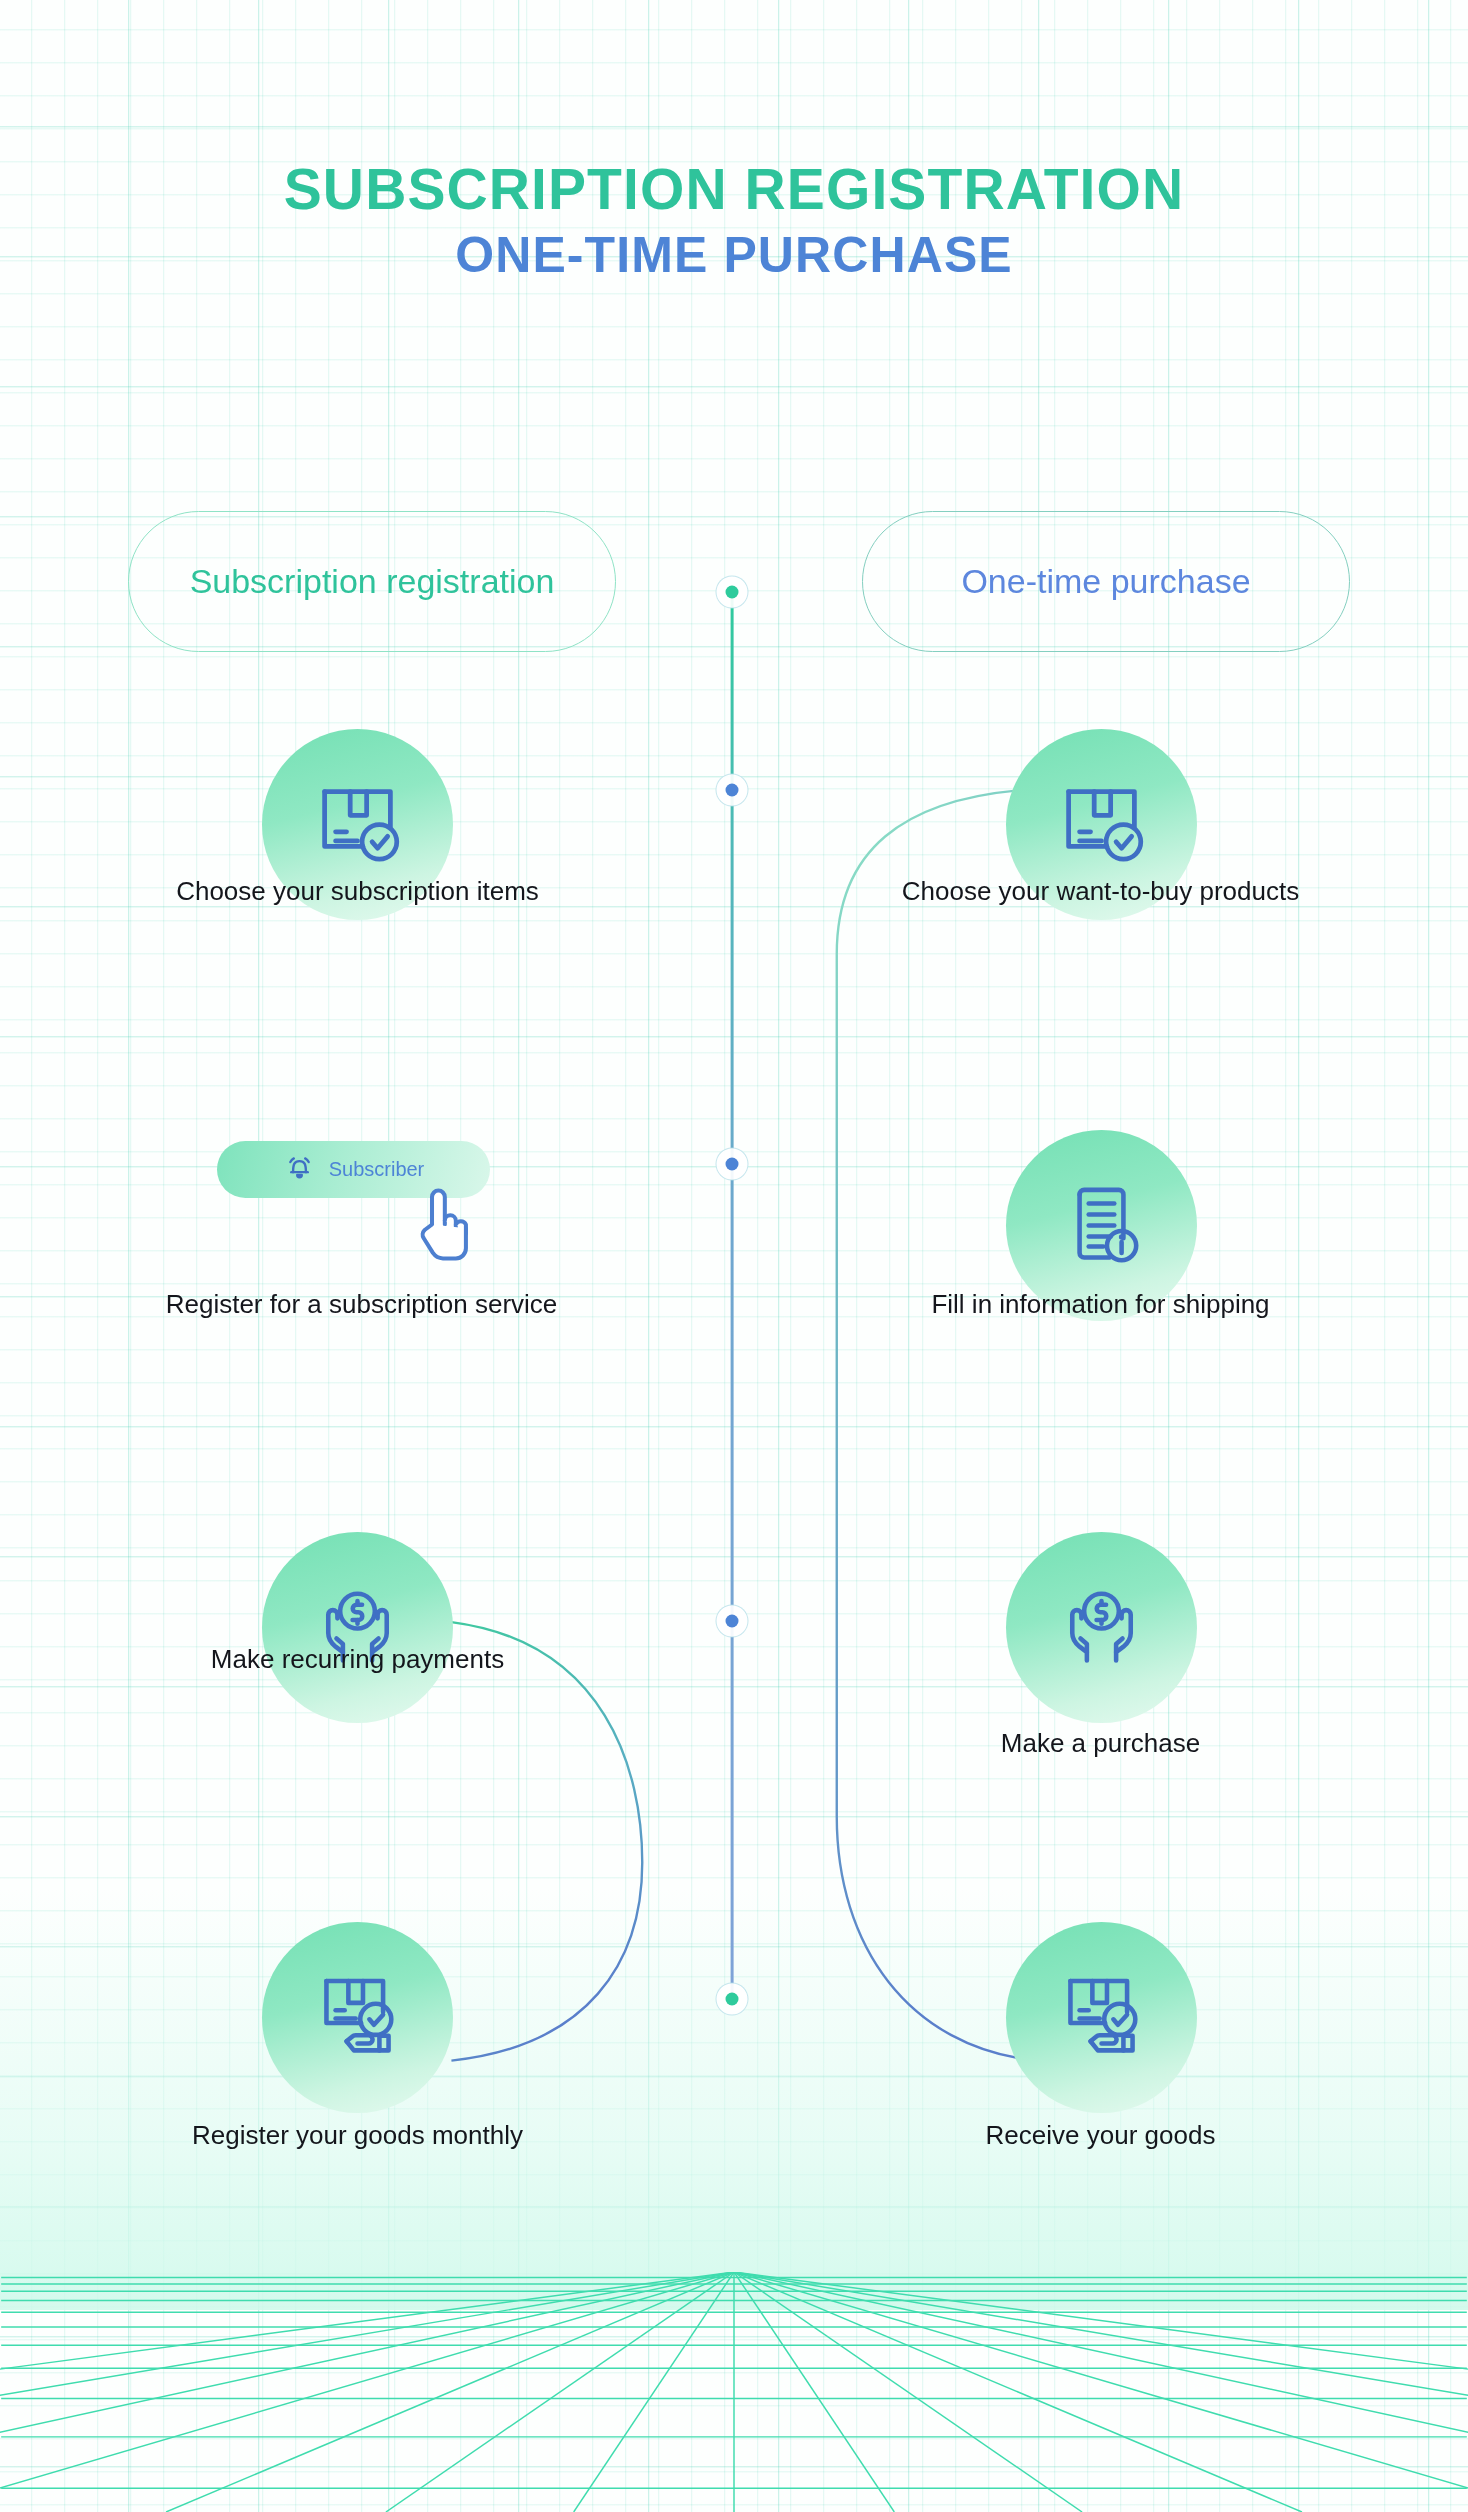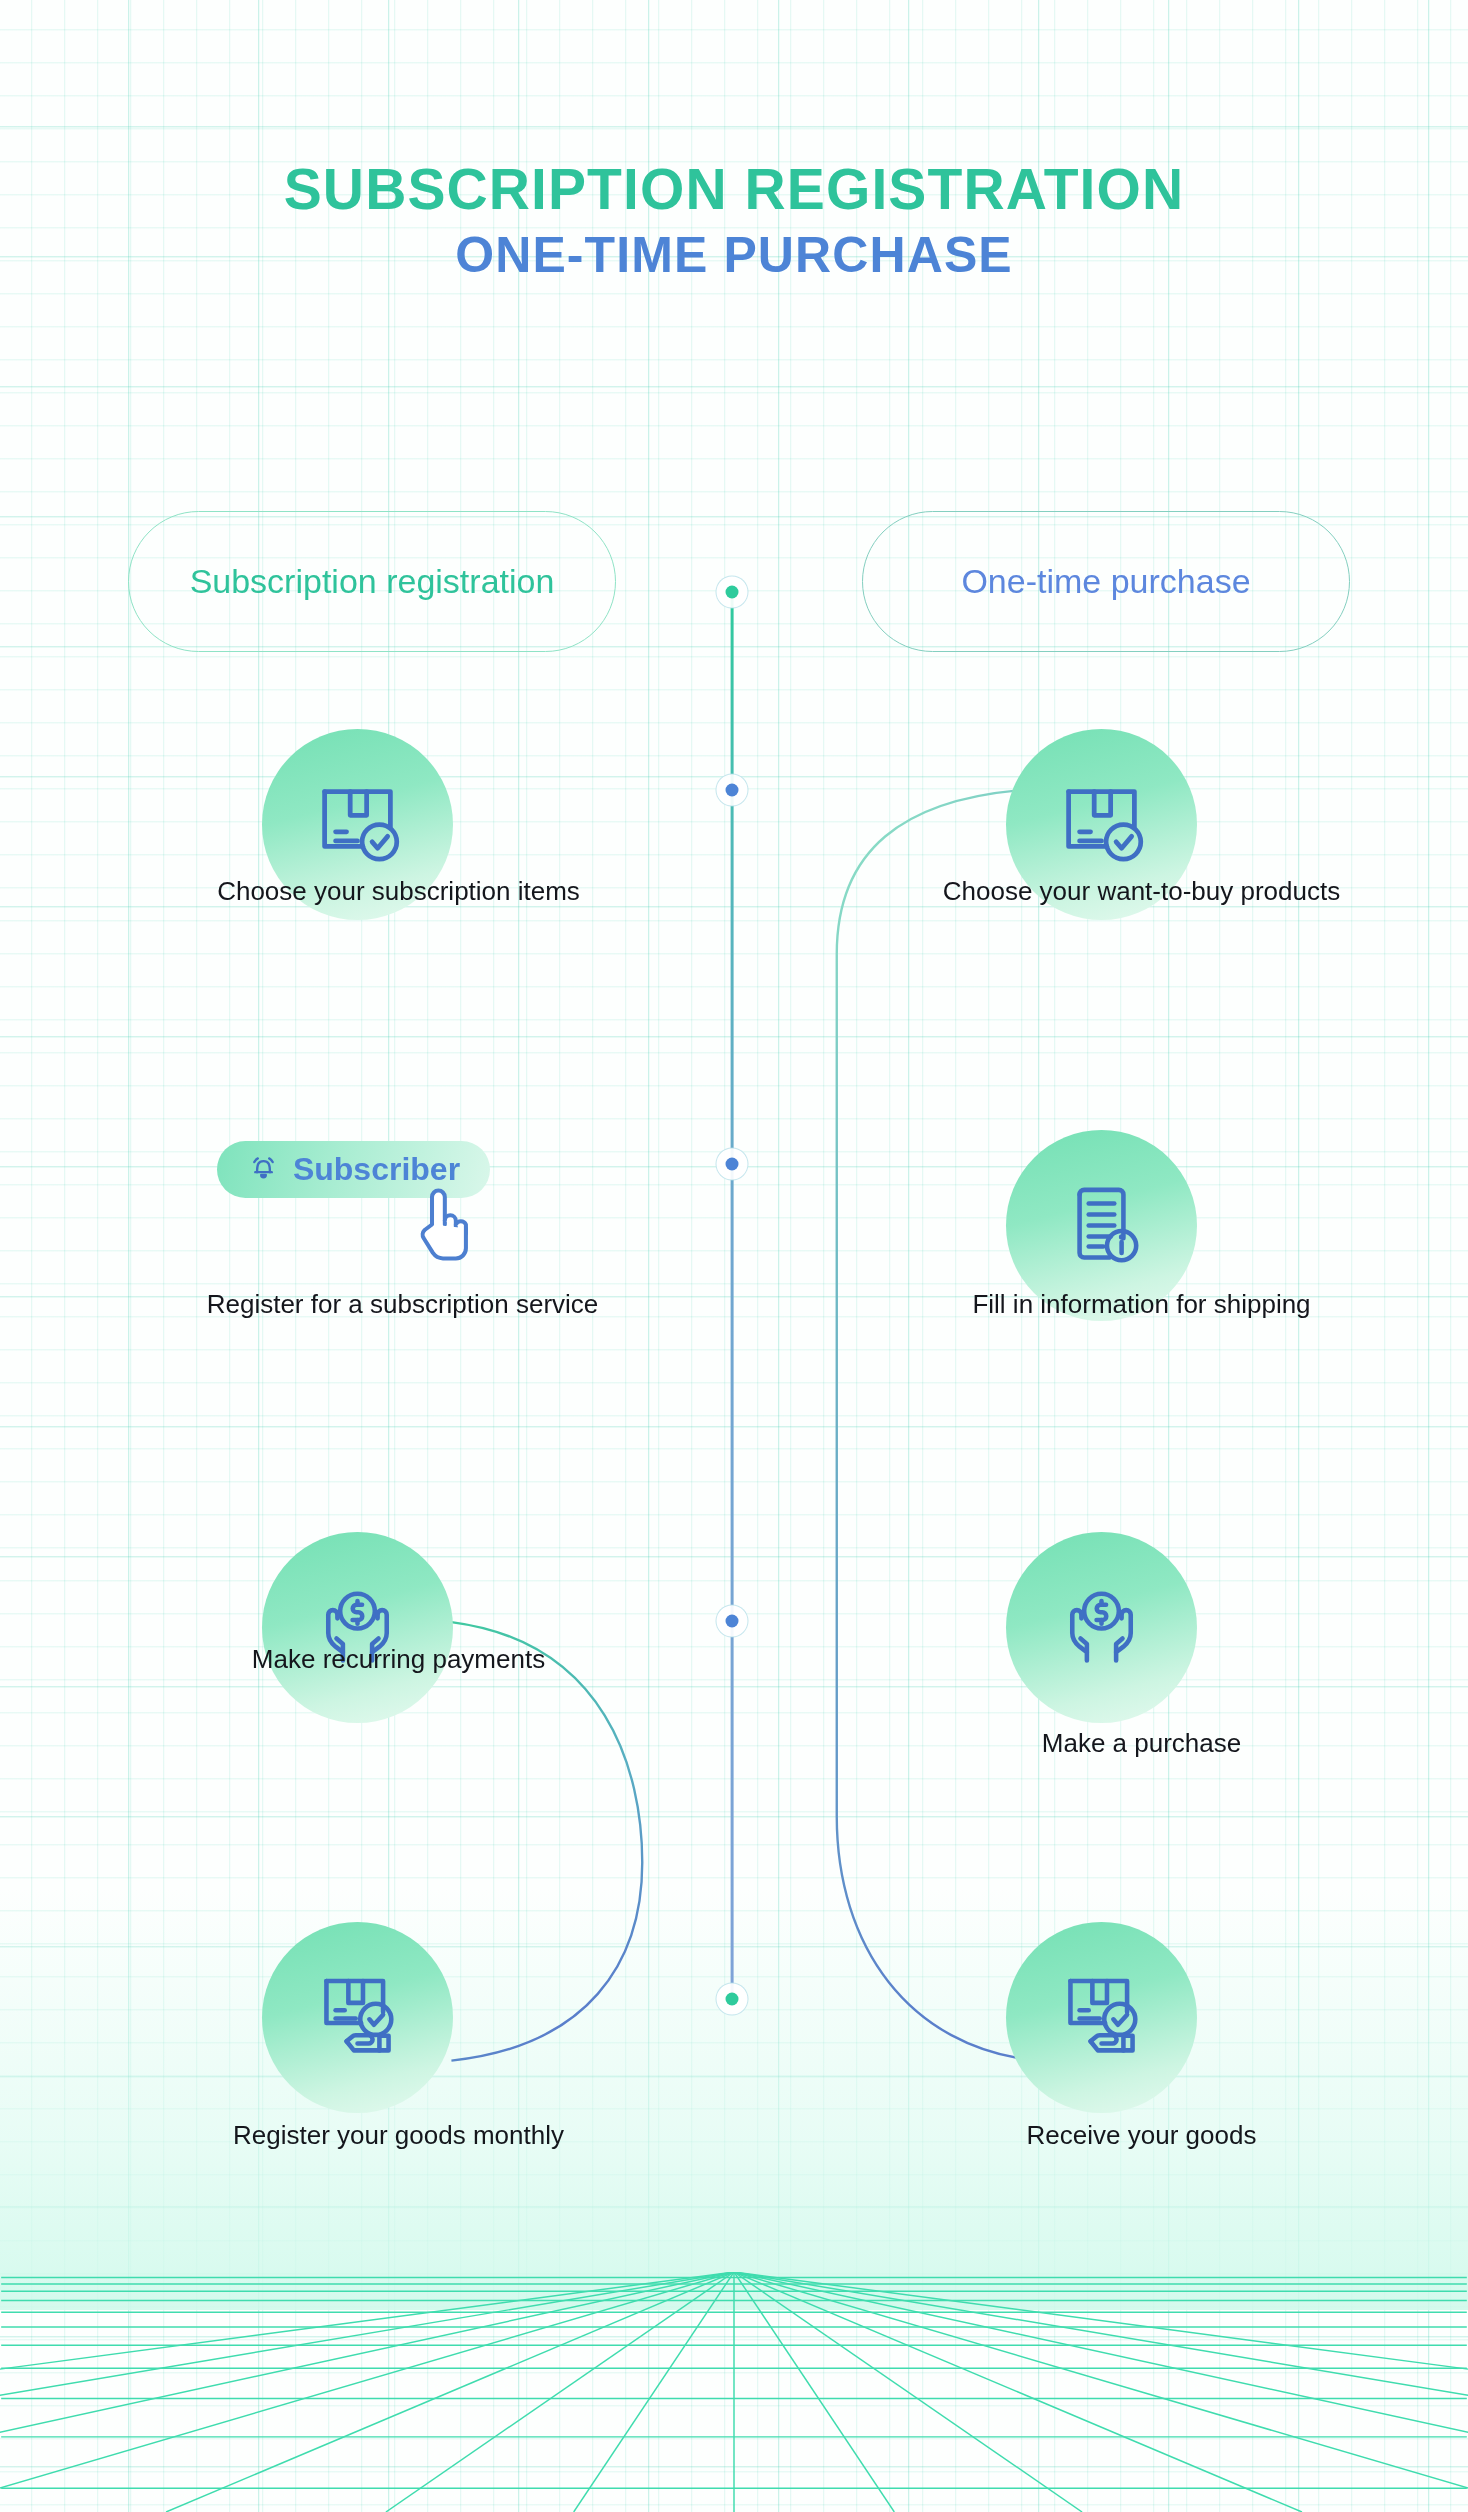--- a/index.html
+++ b/index.html
@@ -97,31 +97,31 @@
   
   .icon-circle{
     position:absolute;width:191px;height:191px;border-radius:50%;
     background:linear-gradient(165deg,#74e0b4 0%,#8fe8c3 40%,#cdf5e2 78%,#e6faf0 100%);
     display:flex;align-items:center;justify-content:center;
   }
   .icon-circle svg{display:block;}
 
   .caption{
     position:absolute;width:587px;text-align:center;
-    font-size:26px;color:#14161c;margin-left:41px;
+    font-size:26px;color:#14161c;
   }
 
   
   #subscriber-btn{
     position:absolute;left:217px;top:1141px;
     width:273px;height:57px;border-radius:28.4px;
     background:linear-gradient(105deg,#7ee3bc 0%,#a9edd2 45%,#d9f7ea 100%);
     display:flex;align-items:center;justify-content:center;gap:13px;
   }
-  #subscriber-btn .lbl{font-size:32px;color:#4d84d6;font-weight:bold;}
+  #subscriber-btn .lbl{font-size:20px;color:#4d84d6;}
   #cursor-hand{position:absolute;left:410px;top:1184px;}
 </style>
 </head>
 <body>
 
 <div id="grid-bg"></div>
 <div id="bottom-fade"></div>
 
 <div id="floor">
   <svg width="1468" height="240" viewBox="0 0 1600 262" fill="none">

